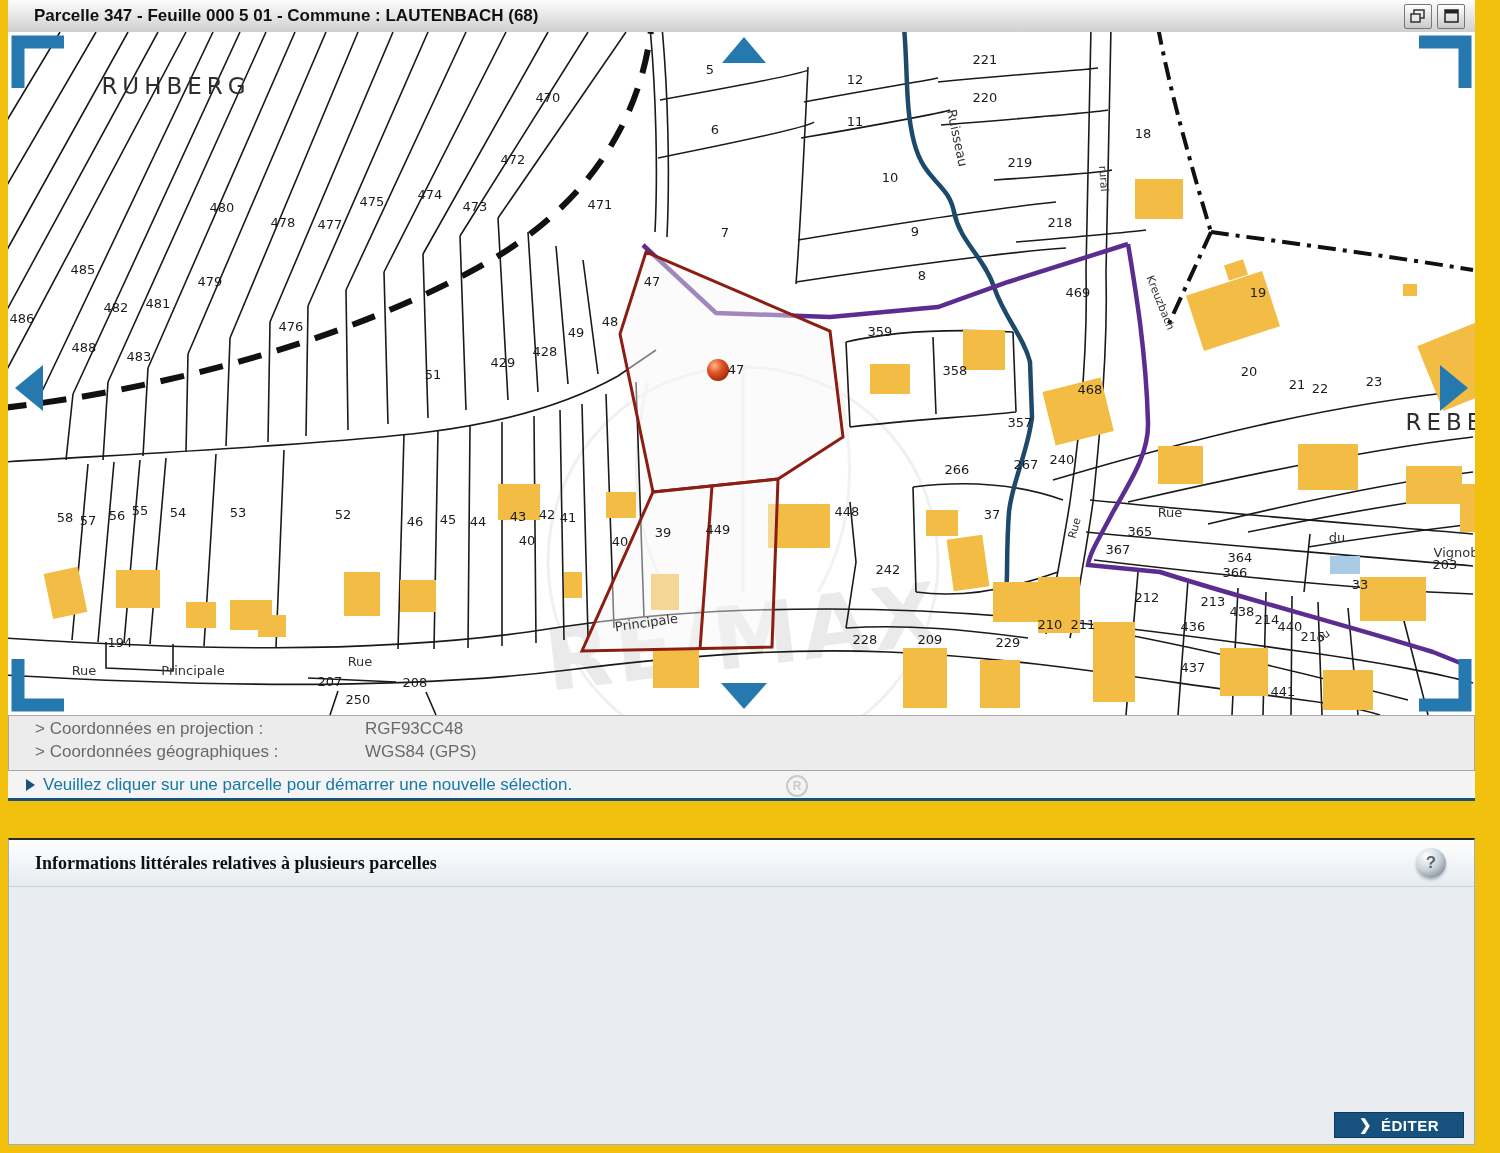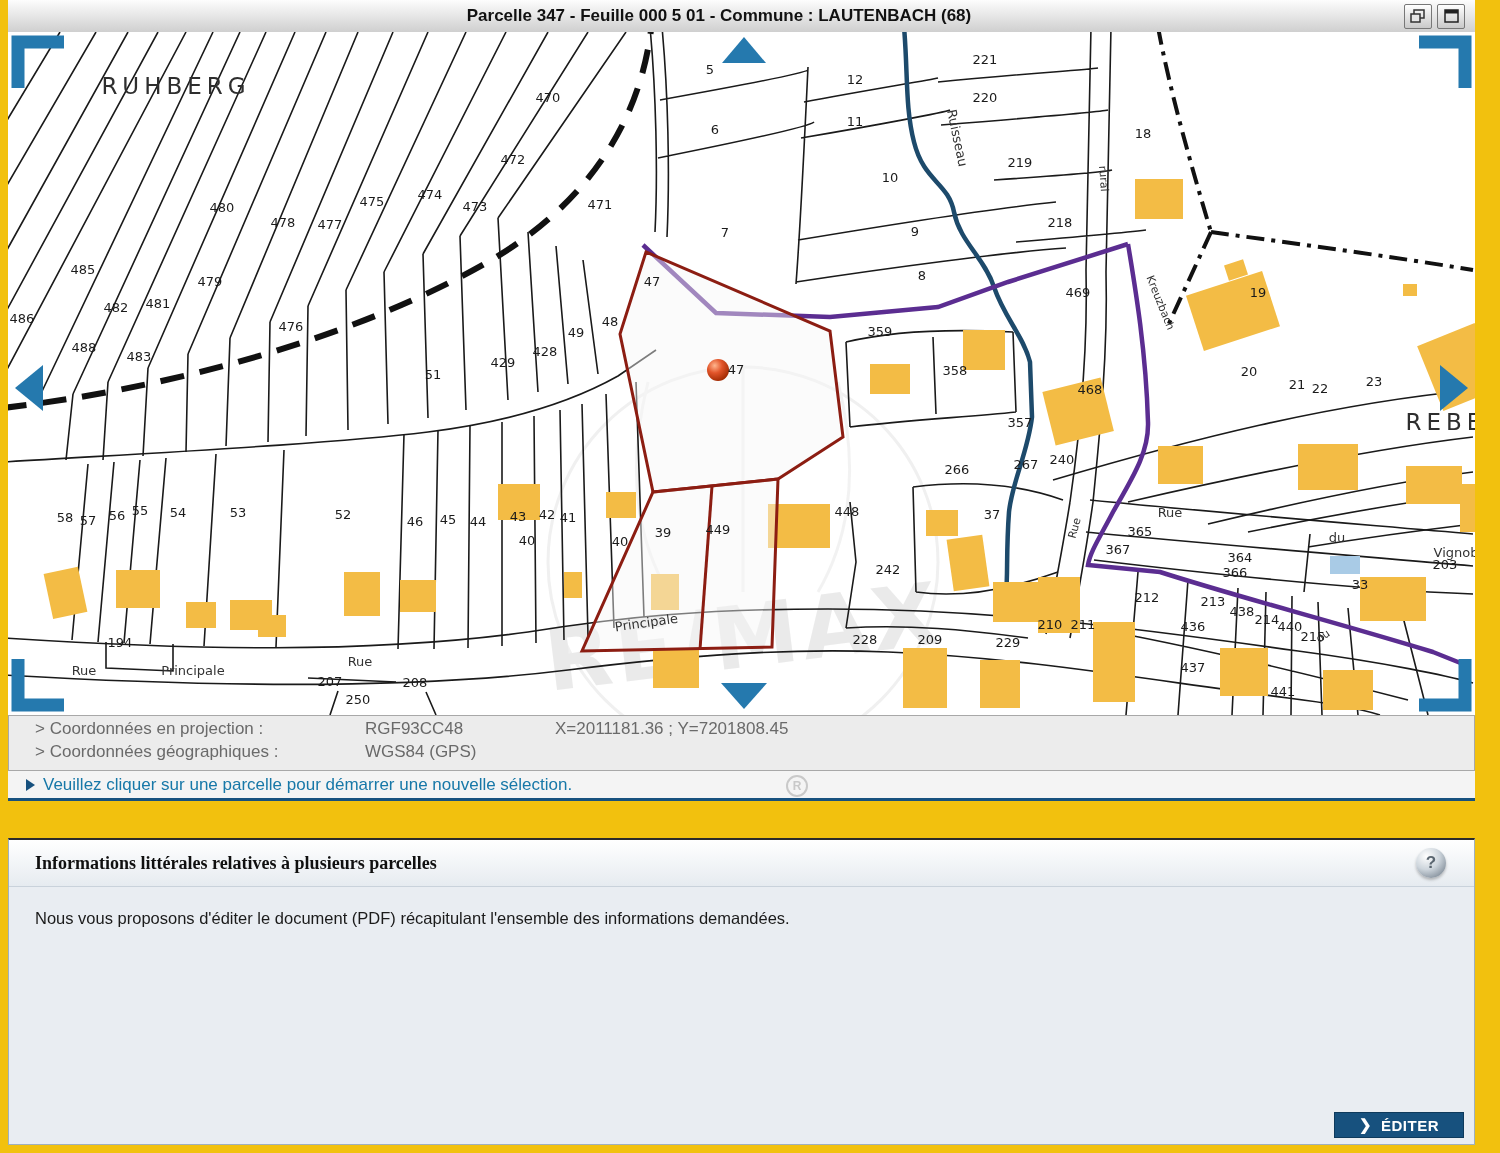--- a/index.html
+++ b/index.html
@@ -1,21 +1,21 @@
 <!DOCTYPE html>
 <html><head>
 <meta charset="utf-8">
 <style>
   html,body{margin:0;padding:0;}
   body{width:1500px;height:1153px;background:#F2C10E;position:relative;overflow:hidden;
        font-family:"Liberation Sans",sans-serif;}
   
   .titlebar{position:absolute;left:8px;top:0;width:1467px;height:32px;
     background:linear-gradient(#fdfdfd,#cfcfcf);border-bottom:1px solid #8a8a8a;
-    display:flex;align-items:center;text-align:center;}
+    display:flex;align-items:center;}
   .titlebar .ttl{font-size:17px;font-weight:bold;color:#111;padding-left:26px;flex:1;}
   .winbtns{display:flex;gap:5px;padding-right:10px;}
   .winbtn{width:26px;height:23px;border:1px solid #777;border-radius:2px;
     background:linear-gradient(#ffffff,#c9c9c9);display:flex;align-items:center;justify-content:center;cursor:pointer;}
   
   .mapwrap{position:absolute;left:8px;top:32px;width:1467px;height:683px;background:#fff;
     border-bottom:1px solid #666;overflow:hidden;}
   svg text{font-family:"DejaVu Sans",sans-serif;}
   .ml-p{fill:#1b1b1b;text-anchor:middle;}
   .ml-st{fill:#333;text-anchor:middle;}
@@ -321,37 +321,35 @@
     <path d="M7 356 L35 333 L35 379 Z"></path>
     <path d="M1460 356 L1432 333 L1432 379 Z"></path>
   </g>
 </svg>
 </div>
 
 <div class="coords">
   <div class="crow">
     <span>&gt; Coordonnées en projection :</span>
     <span>RGF93CC48</span>
-    <span>X=2011181.36 ; Y=7201808.45</span>
   </div>
   <div class="crow">
     <span>&gt; Coordonnées géographiques :</span>
     <span>WGS84 (GPS)</span>
   </div>
 </div>
 
 <div class="msg" style="position:relative;">
   <span class="play"></span>
   <span>Veuillez cliquer sur une parcelle pour démarrer une nouvelle sélection.</span>
   <span class="rmark">R</span>
 </div>
 
 <div class="panel">
   <div class="phead">
     <span class="pt">Informations littérales relatives à plusieurs parcelles</span>
     <span class="helpball">?</span>
   </div>
-  <div class="pbody">Nous vous proposons d'éditer le document (PDF) récapitulant l'ensemble des informations demandées.</div>
   <div class="editbtn">
     <span class="chev">❯</span>
     <span>ÉDITER</span>
   </div>
 </div>
 
 </body></html>

